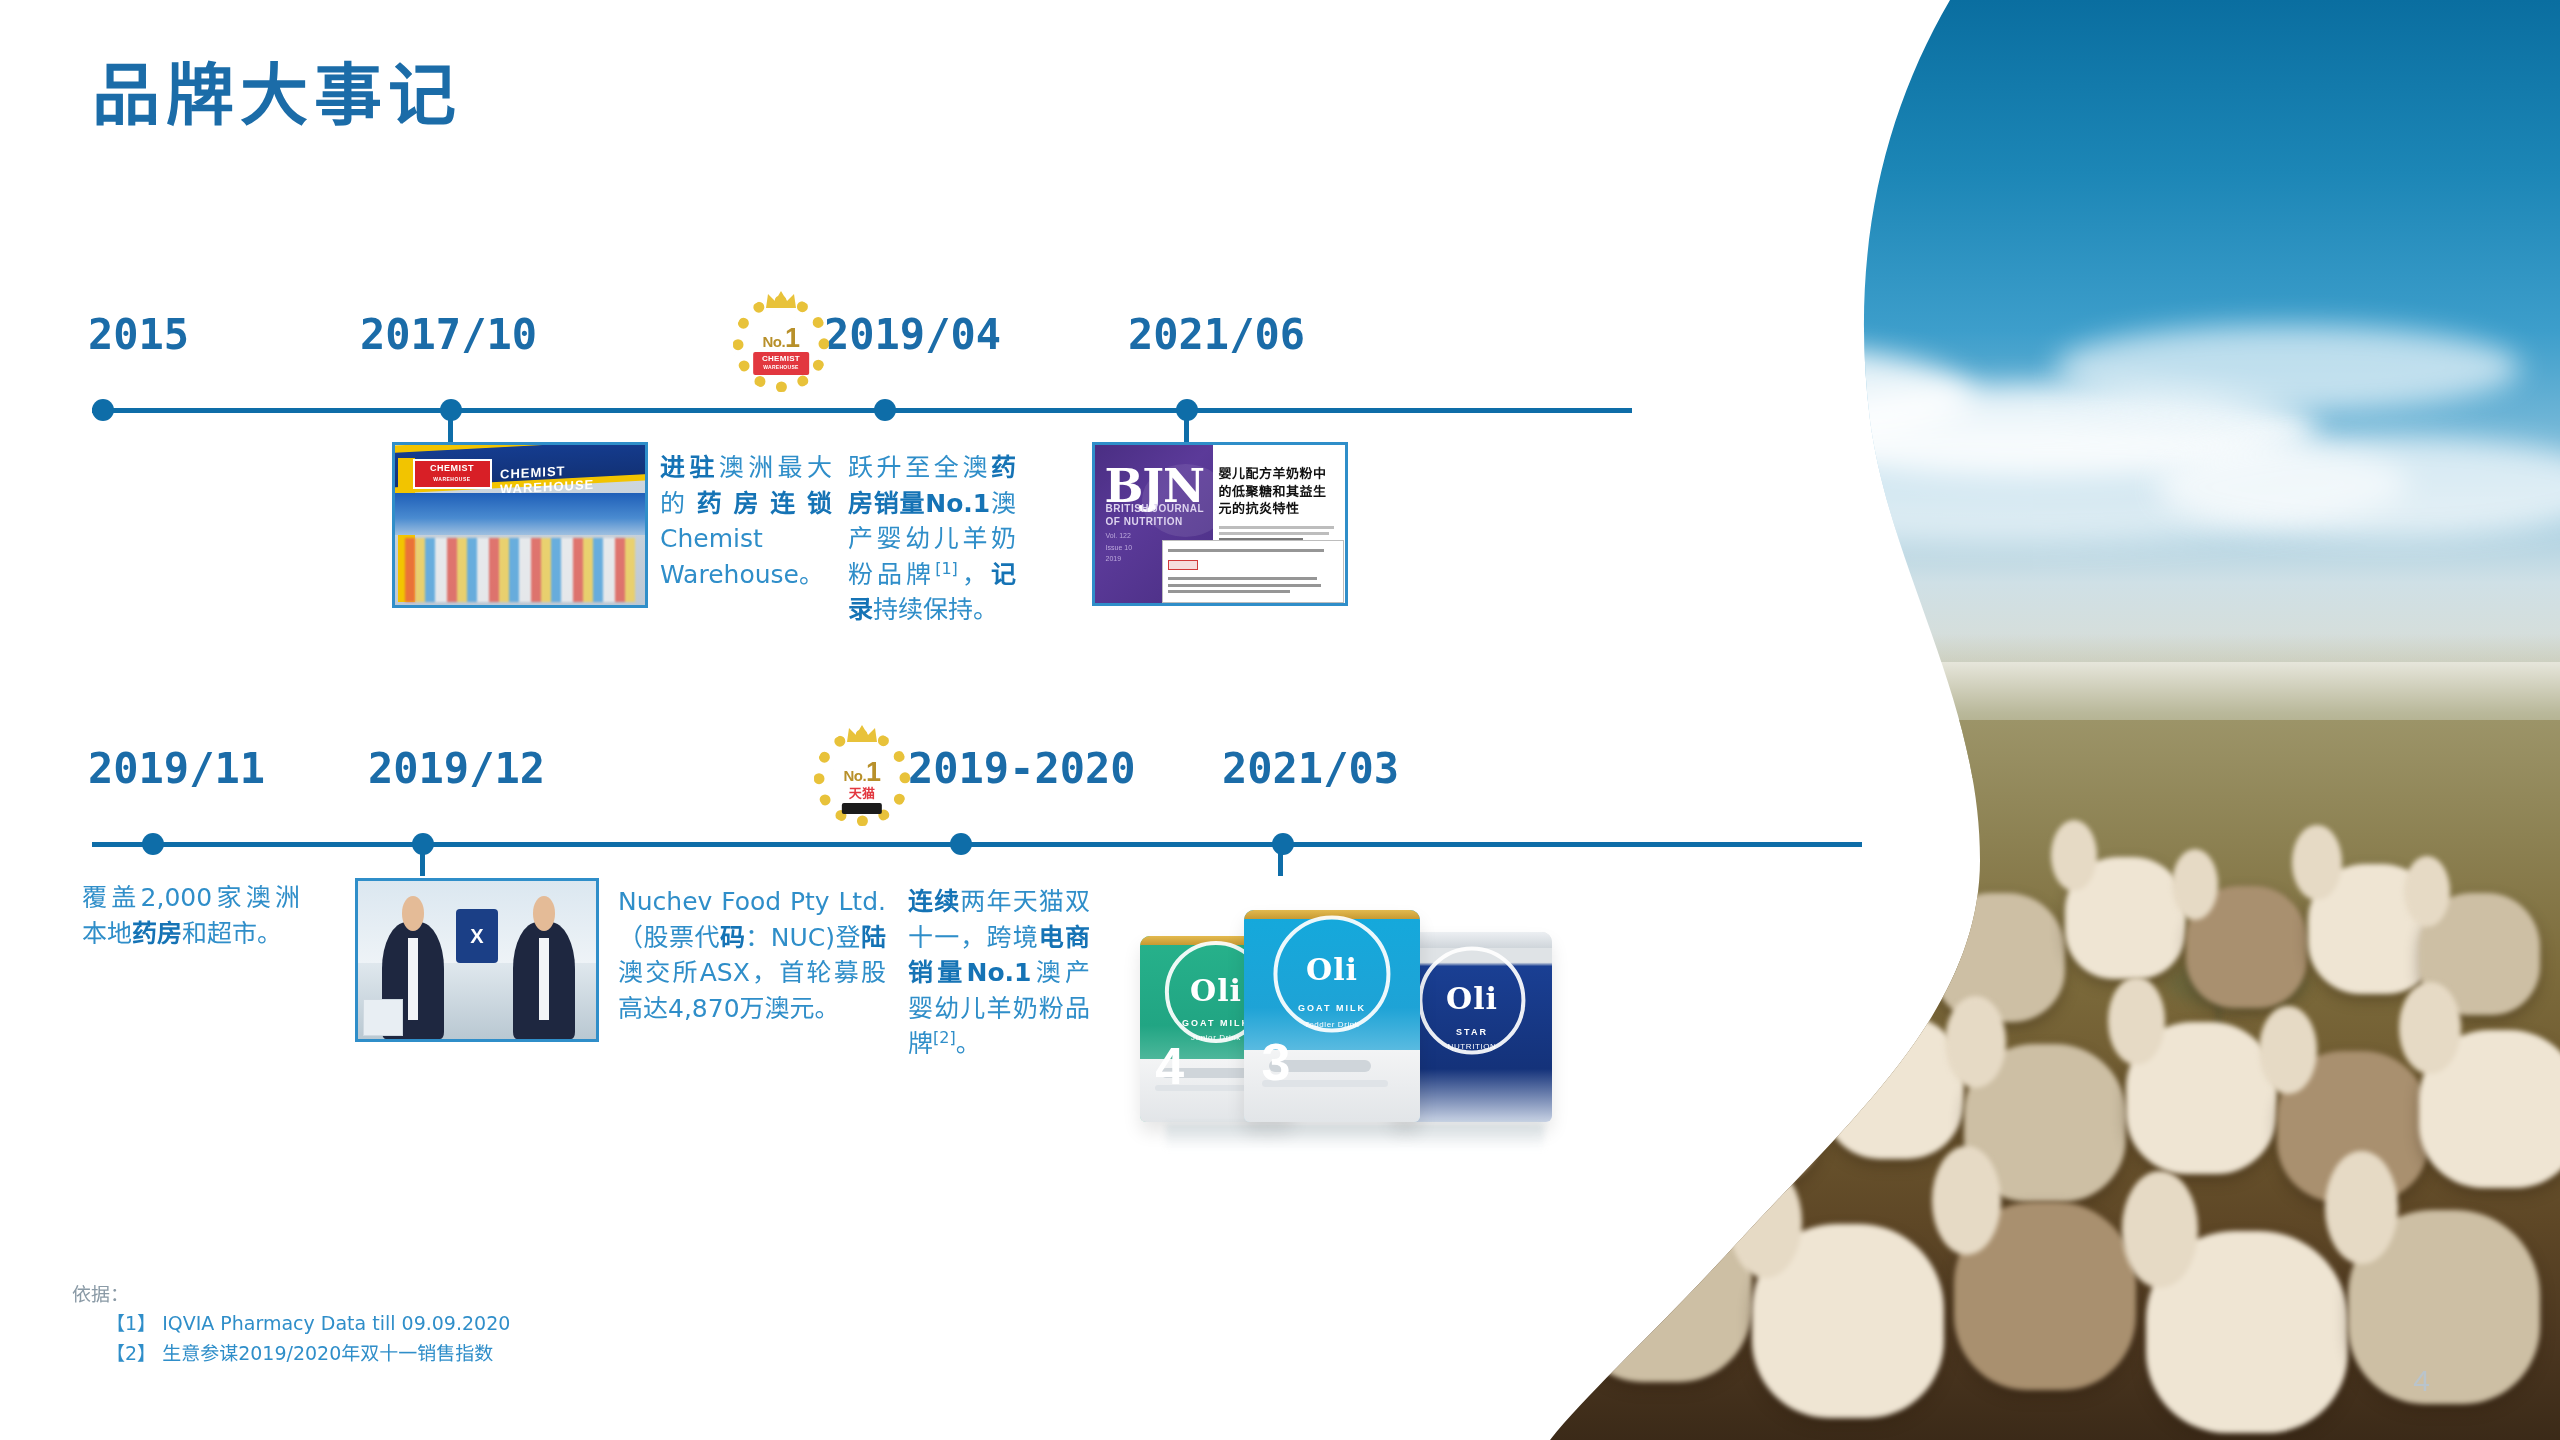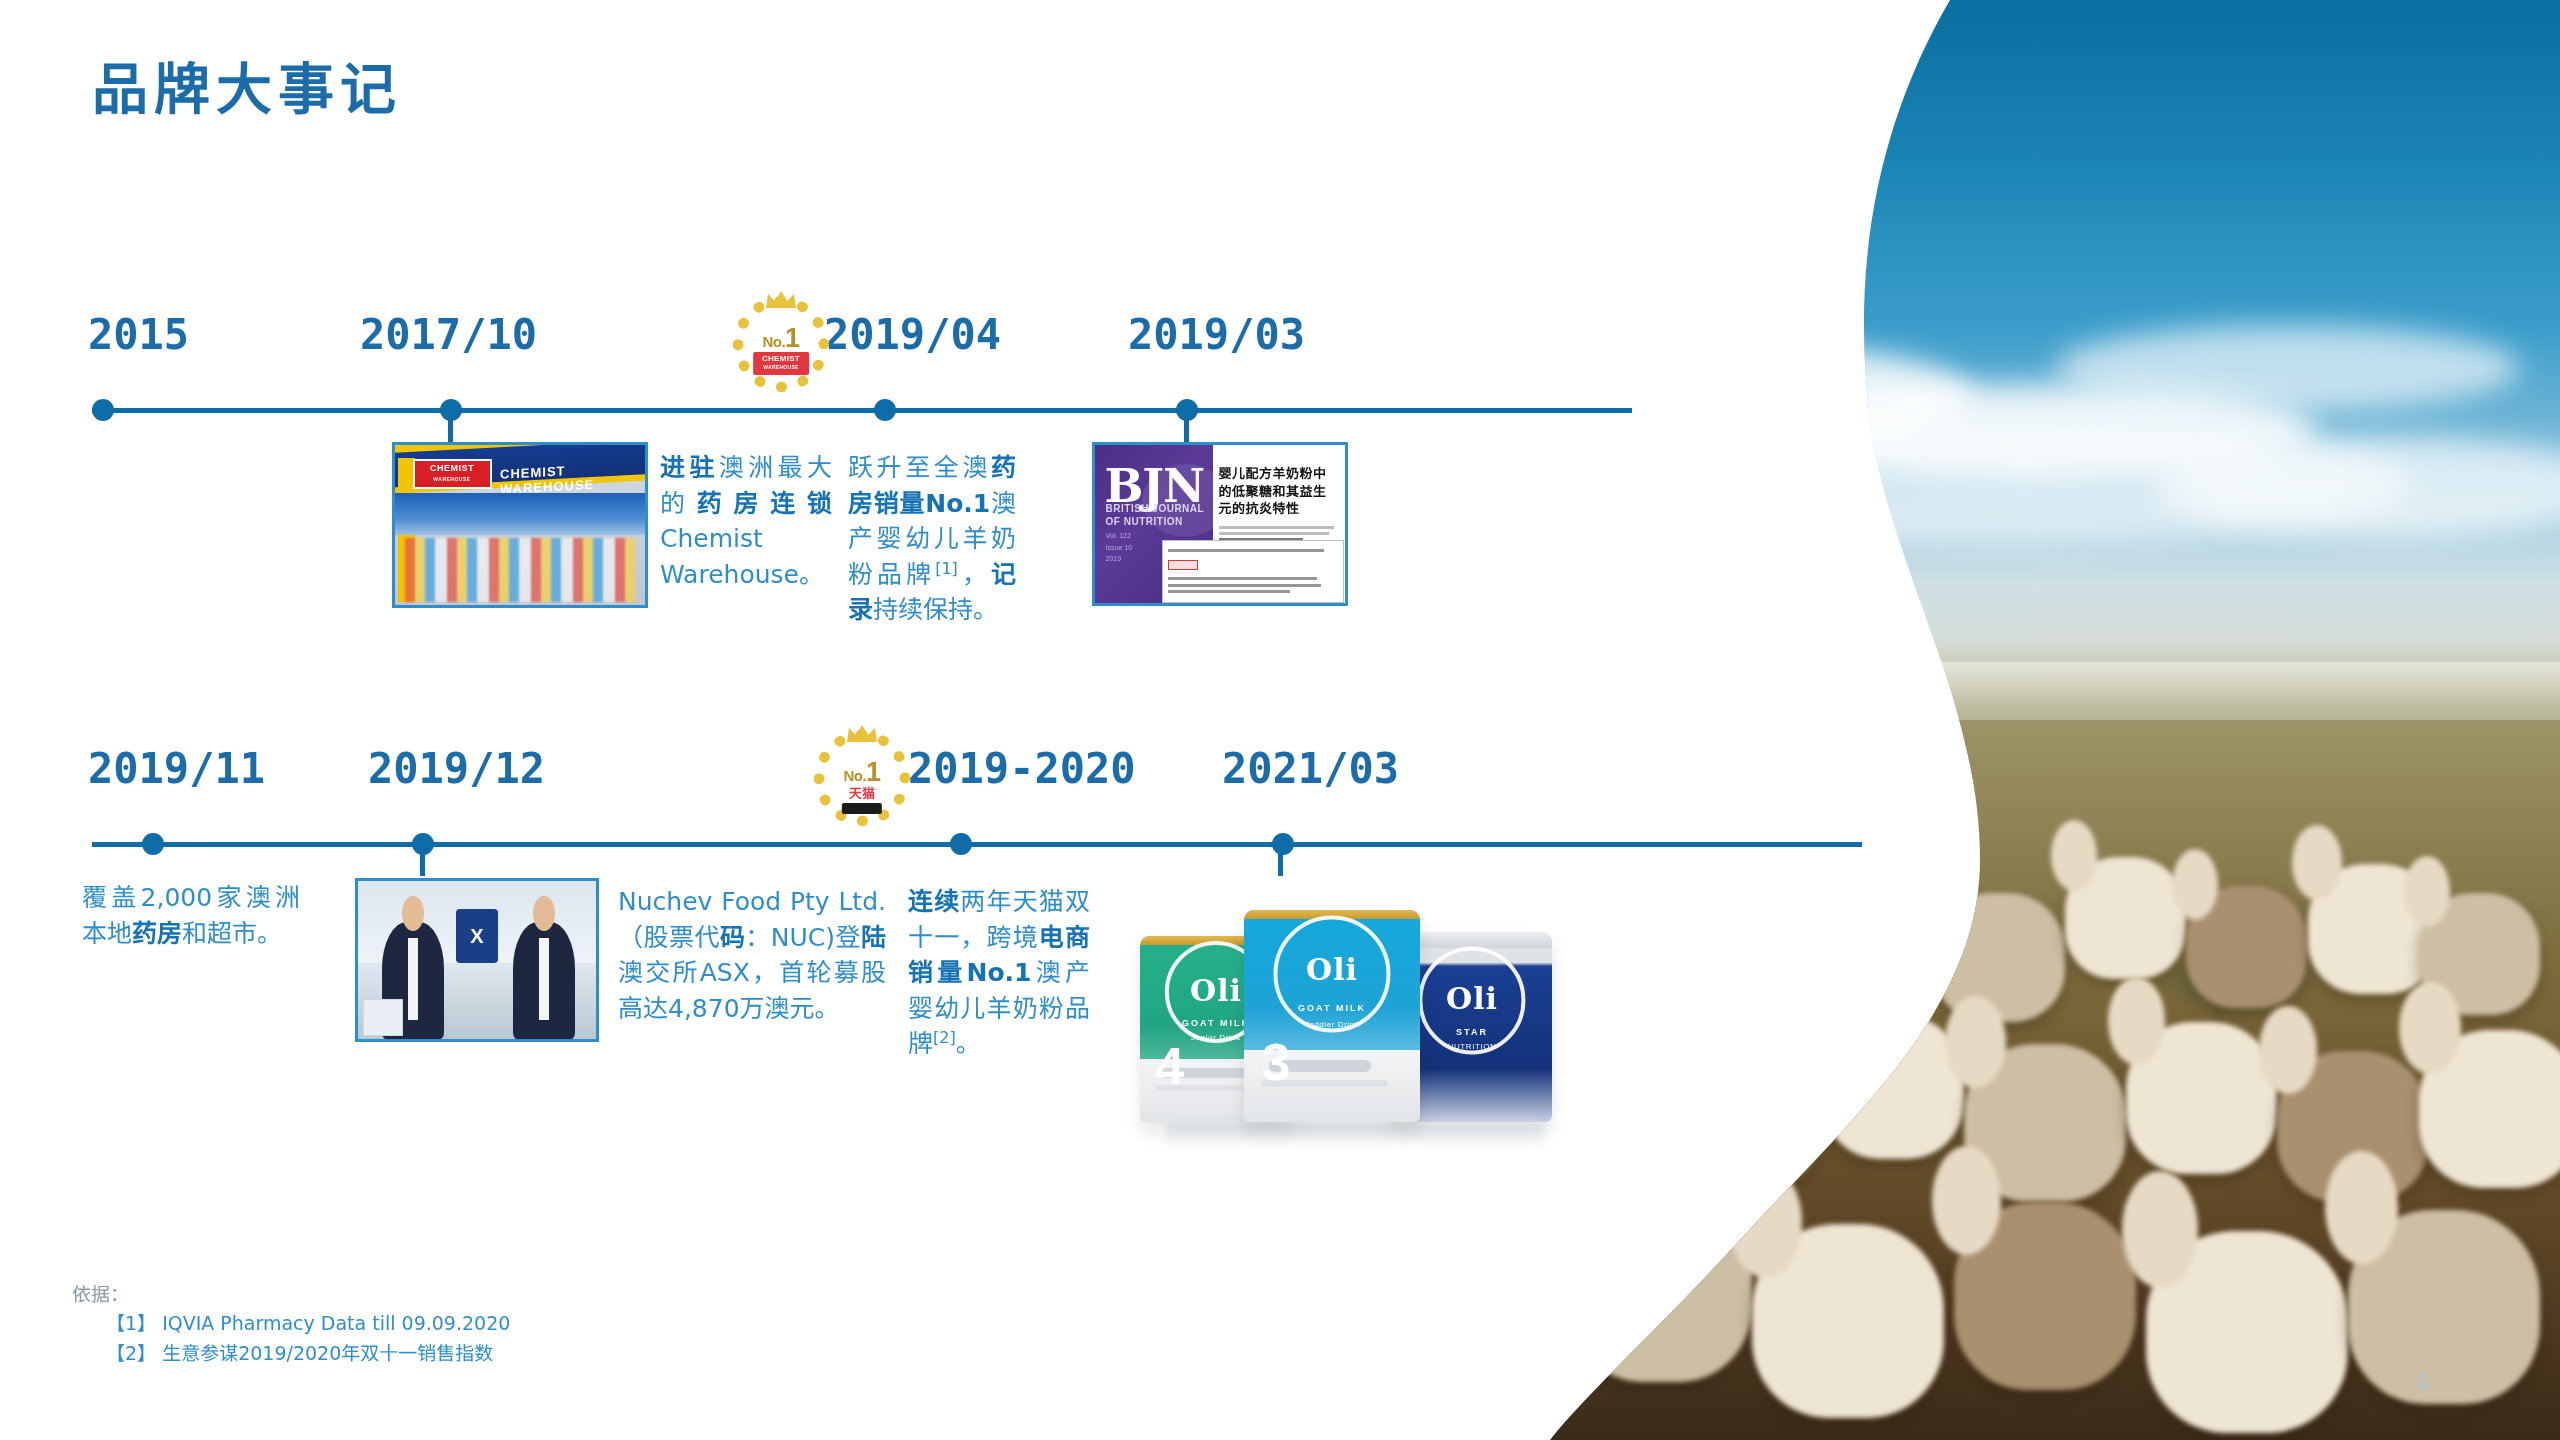--- a/index.html
+++ b/index.html
@@ -43,21 +43,21 @@
   .t2c{left:61%;top:33%;width:14%;height:7%;border-radius:50%;background:rgba(92,100,62,.45);filter:blur(7px);position:absolute;}
   
   .goat{position:absolute;border-radius:44% 44% 40% 40%;background:#efe5d3;filter:blur(2.5px);box-shadow:0 6px 14px rgba(40,26,12,.35);}
   .goat::after{content:"";position:absolute;left:-12%;top:-30%;width:38%;height:58%;border-radius:50%;background:#e6dac5;}
   .goat.d{background:#cdbfa4;}
   .goat.dd{background:#a9906f;}
 
   
   .title{
     position:absolute;left:92px;top:62px;
-    font-size:56px;font-weight:bold;letter-spacing:6px;color:#1b6ca8;
+    font-size:68px;font-weight:bold;letter-spacing:6px;color:#1b6ca8;
     font-family:"DejaVu Sans","Liberation Sans",sans-serif;line-height:1;
   }
   .axis{position:absolute;height:5px;background:#0e6da8;}
   .dot{position:absolute;width:22px;height:22px;border-radius:50%;background:#0e6da8;}
   .stem{position:absolute;width:5px;background:#0e6da8;}
 
   .date{
     position:absolute;font-size:42px;font-weight:bold;color:#1b6ca8;white-space:nowrap;
     font-family:"DejaVu Sans Mono","Liberation Sans",monospace;letter-spacing:0px;
   }
@@ -198,21 +198,21 @@
   <div class="dot" style="left:92px;top:399px;"></div>
   <div class="dot" style="left:440px;top:399px;"></div>
   <div class="stem" style="left:448px;top:410px;height:32px;"></div>
   <div class="dot" style="left:874px;top:399px;"></div>
   <div class="dot" style="left:1176px;top:399px;"></div>
   <div class="stem" style="left:1184px;top:410px;height:32px;"></div>
 
   <div class="date" style="left:88px;top:310px;">2015</div>
   <div class="date" style="left:360px;top:310px;">2017/10</div>
   <div class="date" style="left:824px;top:310px;">2019/04</div>
-  <div class="date" style="left:1128px;top:310px;">2019/03</div>
+  <div class="date" style="left:1128px;top:310px;">2021/06</div>
 
   <div class="badge" style="left:733px;top:296px;">
     <div class="wreath"></div>
     <svg class="crown" width="34" height="20" viewBox="0 0 34 20">
         <path d="M2 18 L4 4 L11 11 L17 1 L23 11 L30 4 L32 18 Z" fill="#e8c23a"></path>
       </svg>
     <div class="no1"><span>No.</span><b>1</b></div>
     <div class="plate">
       <span>CHEMIST</span>
       <span style="font-size:5px;">WAREHOUSE</span>

